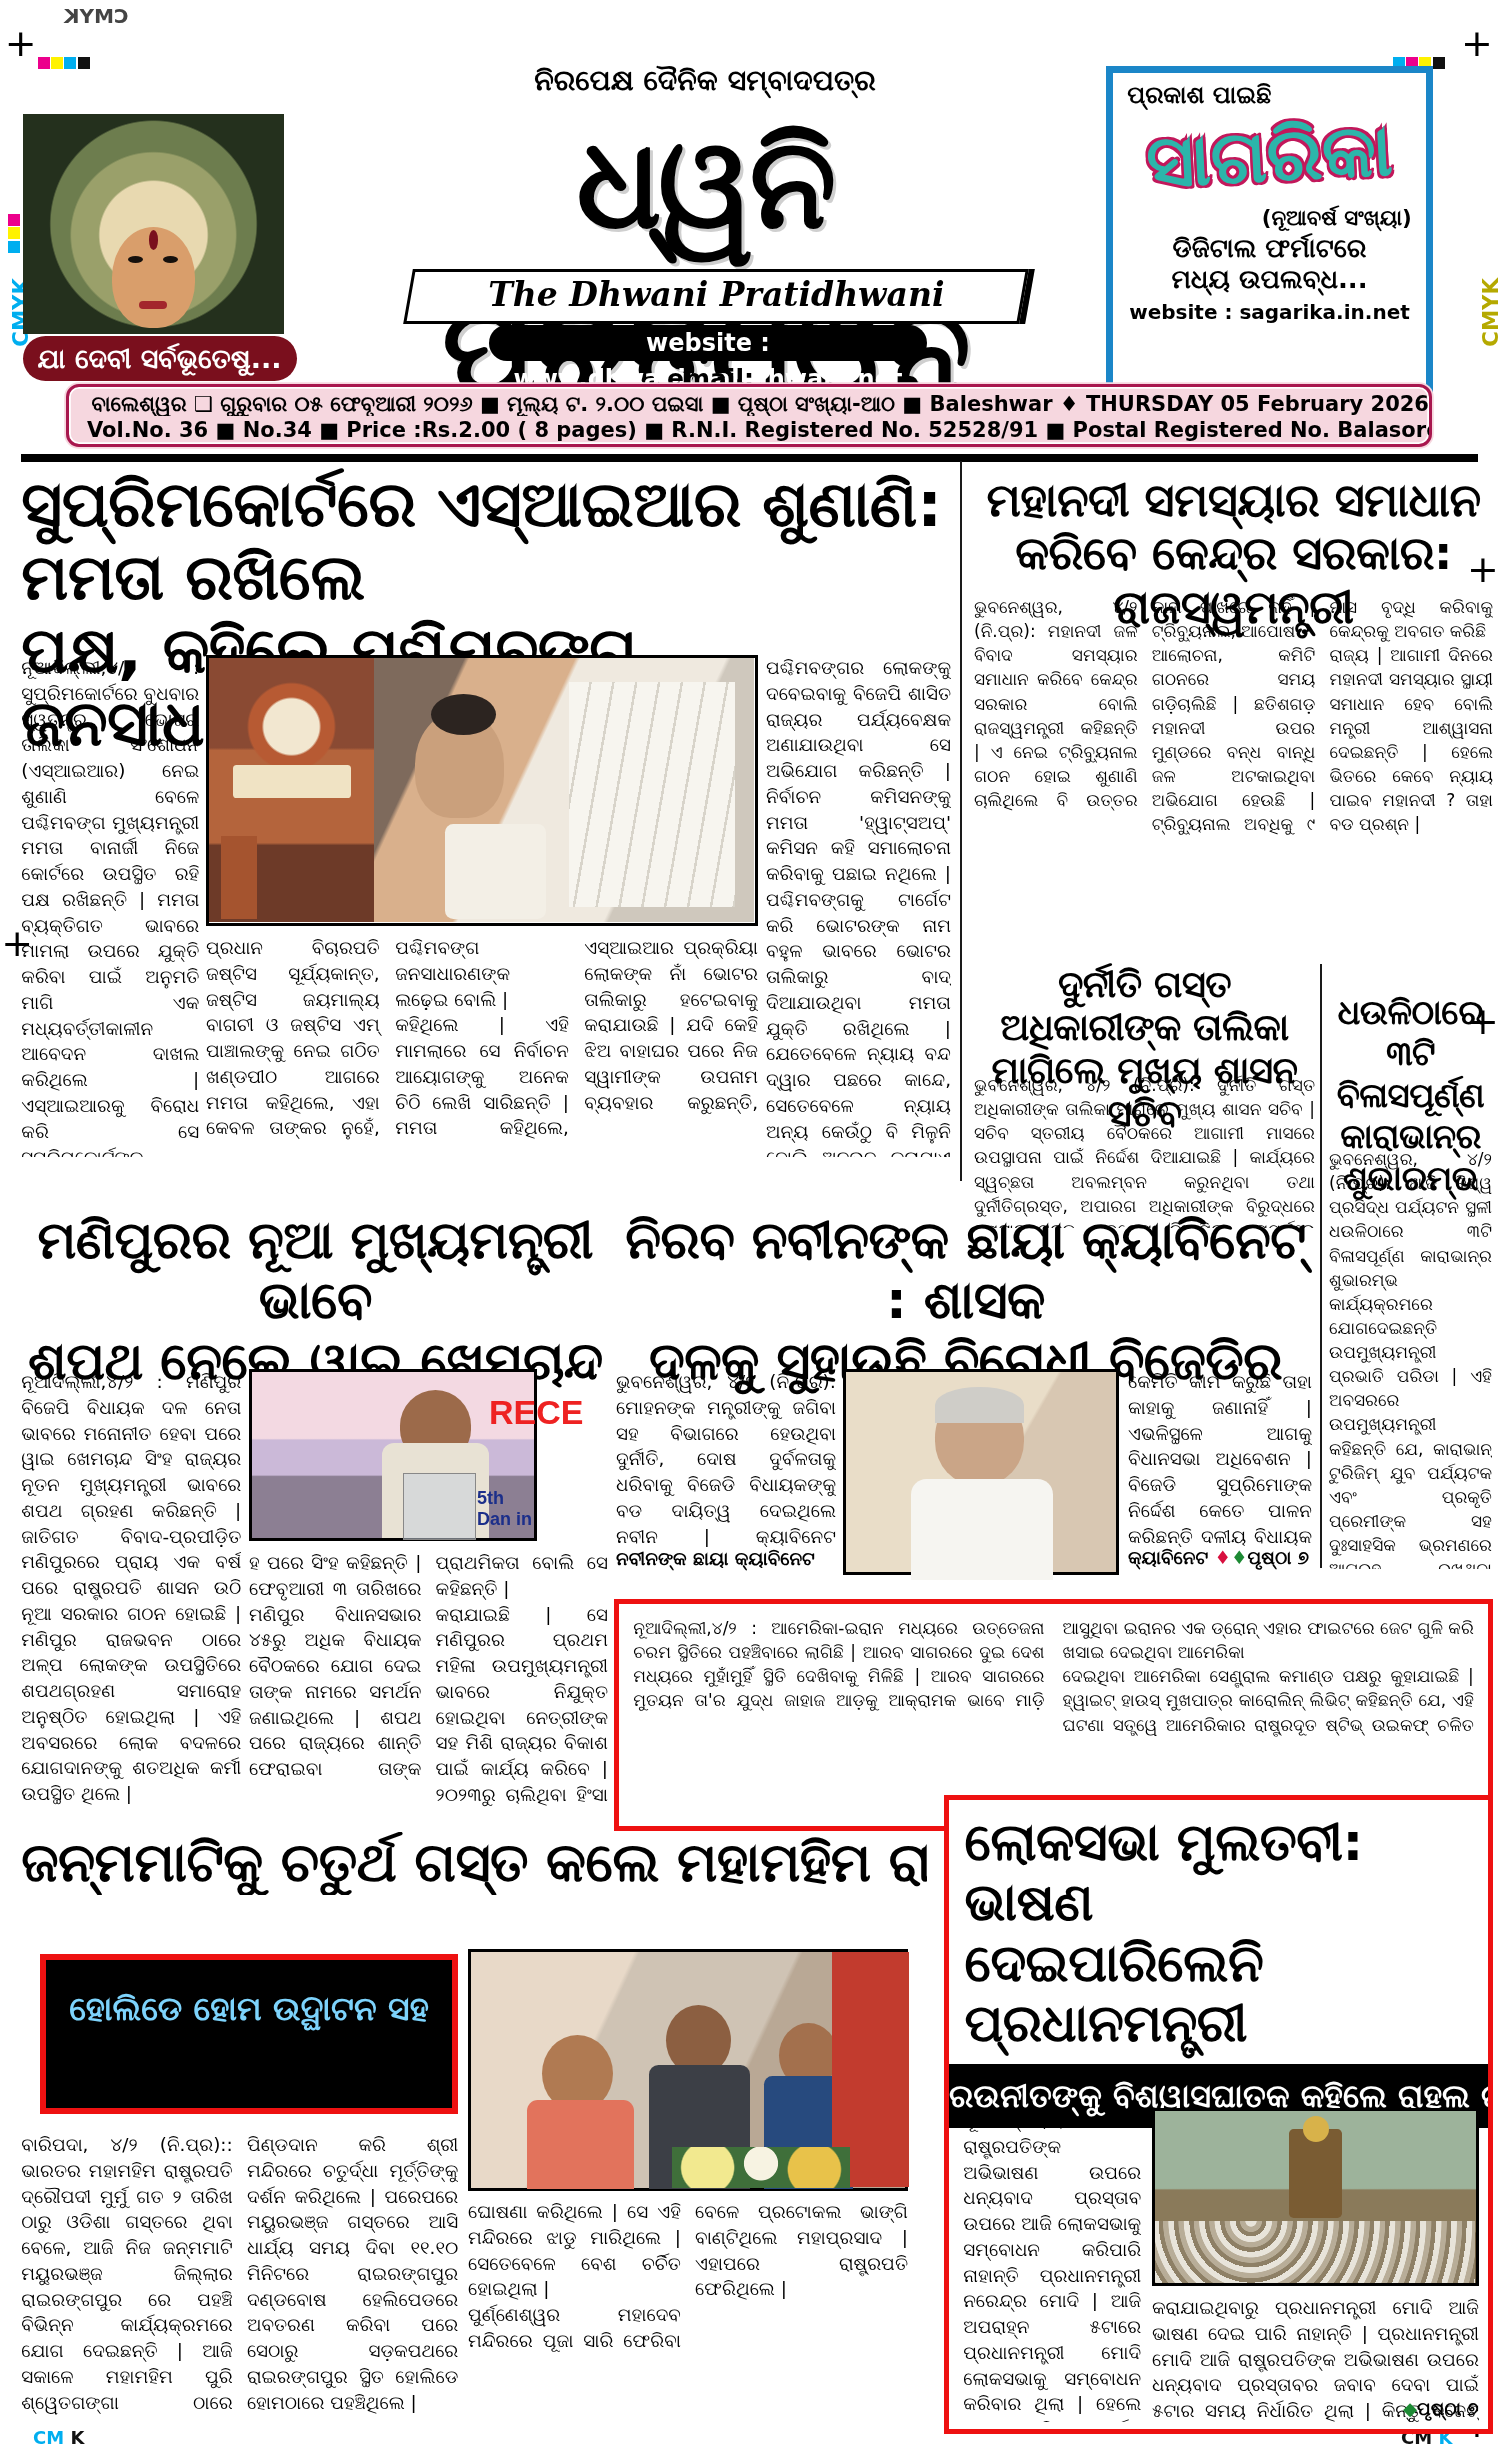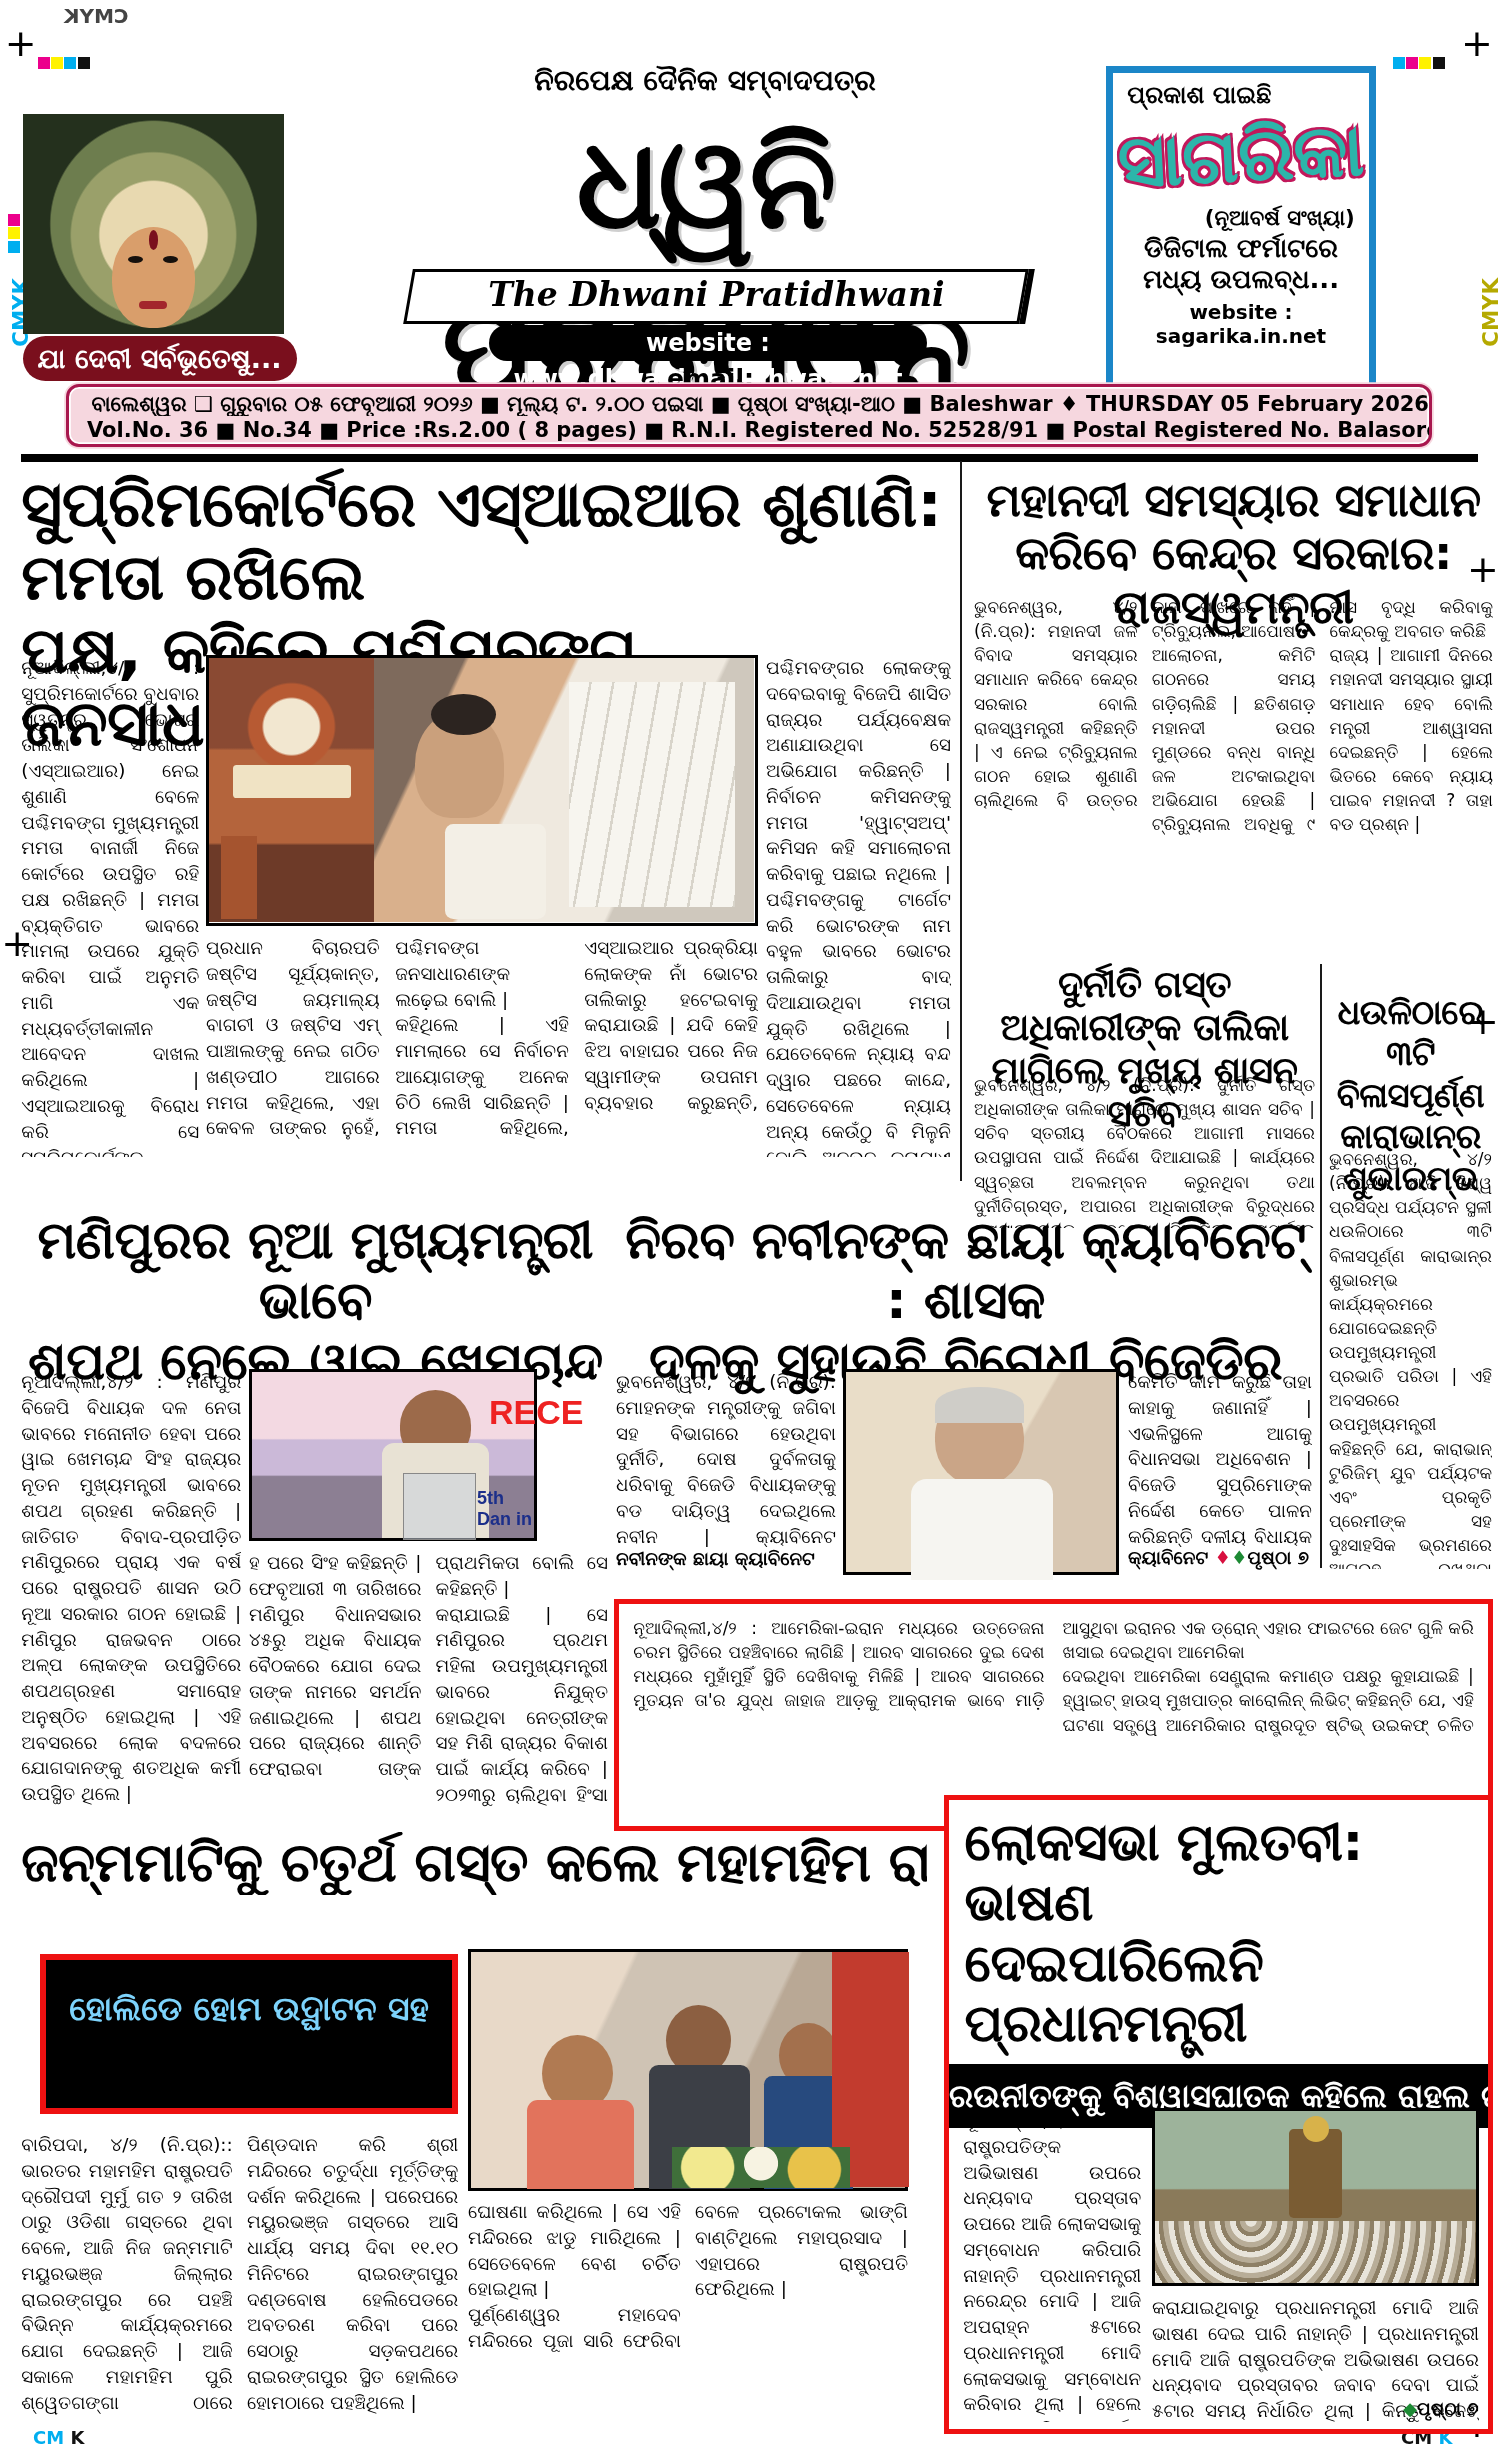--- a/index.html
+++ b/index.html
@@ -68,21 +68,21 @@
   letter-spacing:-3.6px;text-shadow:3px 3px 0 #cfcfcf;">ଧ୍ୱନି ପ୍ରତିଧ୍ୱନି</div>
 <div class="abs" style="left:408px;top:269px;width:610px;height:49px;border:3.6px solid #000;transform:skewX(-10deg);
   background:#fff;box-shadow:6px 0 0 #000;">
   <div class="ctr" style="font-family:'DejaVu Serif','Liberation Serif',serif;font-style:italic;font-weight:700;
     font-size:33px;line-height:45px;transform:skewX(10deg);">The Dhwani Pratidhwani</div>
 </div>
 <div class="abs pill ctr" style="left:489px;top:325px;width:438px;height:36px;background:#000;color:#fff;
   font-size:24px;font-weight:700;line-height:36px;">website : www.dhwanipratidhwani.net</div>
 <div class="abs ctr" style="left:438px;top:364px;width:545px;font-size:25px;font-weight:700;">email: pratidhwani.dhwani@gmail.com</div>
 
-<div class="abs" style="left:1106px;top:66px;width:270px;height:329px;border:7.1px solid #1b86c8;box-sizing:border-box;background:#fff;">
+<div class="abs" style="left:1106px;top:66px;width:327px;height:329px;border:7.1px solid #1b86c8;box-sizing:border-box;background:#fff;">
   <div style="font-size:24px;font-weight:800;margin:8.3px 0 0 14.2px;">ପ୍ରକାଶ ପାଇଛି</div>
   <div class="ctr" style="font-size:73px;font-weight:900;color:#2cb5aa;margin-top:3.6px;transform:rotate(-3deg);
     text-shadow:-2.4px -2.4px 0 #c2185b,2.4px -2.4px 0 #c2185b,-2.4px 2.4px 0 #c2185b,2.4px 2.4px 0 #c2185b;">ସାଗରିକା</div>
   <div style="font-size:21.3px;font-weight:800;text-align:right;margin:4.7px 14.2px 0 0;">(ନୂଆବର୍ଷ ସଂଖ୍ୟା)</div>
   <div class="ctr" style="font-size:26px;font-weight:800;margin-top:3.6px;">ଡିଜିଟାଲ ଫର୍ମାଟରେ</div>
   <div class="ctr" style="font-size:26px;font-weight:800;">ମଧ୍ୟ ଉପଲବ୍ଧ...</div>
   <div class="ctr" style="font-size:20px;font-weight:700;margin-top:4.7px;">website : sagarika.in.net</div>
 </div>
 
 <div class="abs" style="left:66px;top:384px;width:1366px;height:63px;background:#f6d7df;border:3px solid #a8174e;

